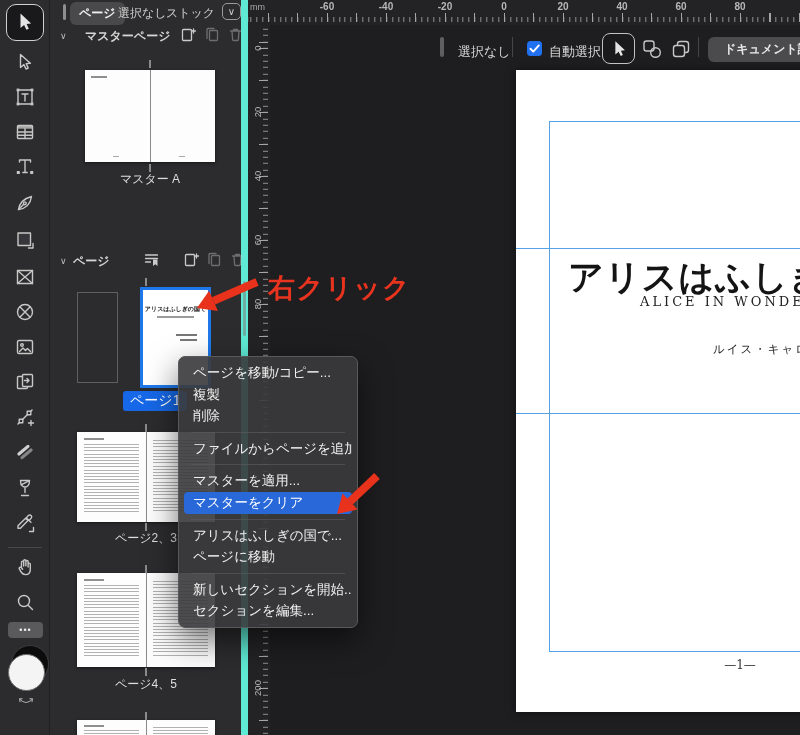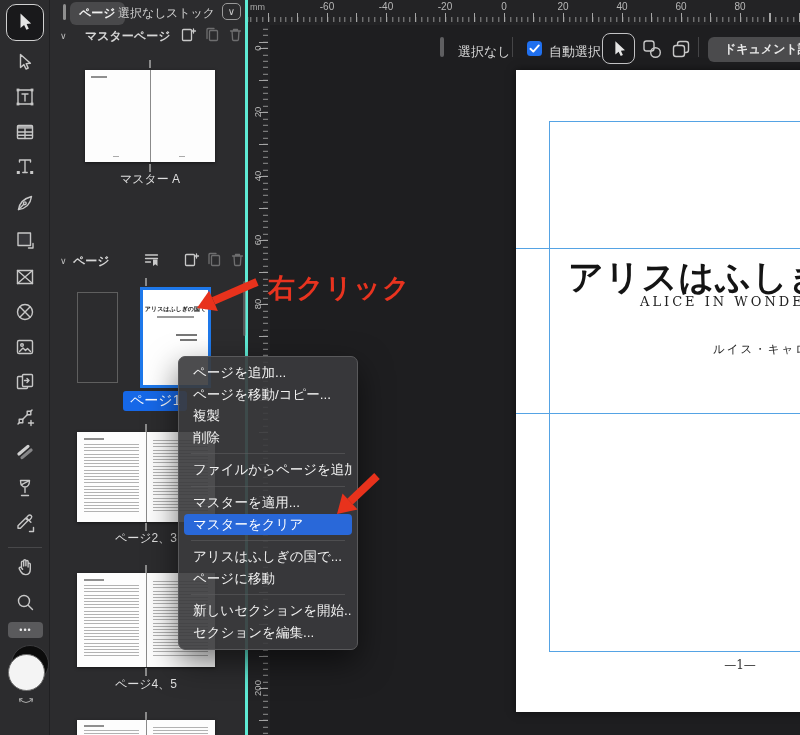--- a/index.html
+++ b/index.html
@@ -22,21 +22,21 @@
               font-family:"DejaVu Serif","Liberation Serif",serif;letter-spacing:2px;white-space:nowrap;}
   #doc-pagenum{position:absolute;left:199px;top:588px;width:50px;text-align:center;font-size:12px;color:#333;
                font-family:"DejaVu Serif","Liberation Serif",serif;}
 
   
   #hruler{position:absolute;left:248px;top:0;width:552px;height:25px;background:#232325;z-index:2;}
   #hruler .minor{position:absolute;left:0;right:0;bottom:3px;height:5px;
     background:repeating-linear-gradient(to right,#8f8f8f 0 1px,transparent 1px 5.9px);background-position-x:2.3px;}
   #hruler .major{position:absolute;left:0;right:0;bottom:3px;height:9px;
     background:repeating-linear-gradient(to right,#a5a5a5 0 1px,transparent 1px 29.5px);background-position-x:20px;}
-  #hruler .rlab{position:absolute;top:1px;transform:translateX(-50%);font-size:10px;color:#b8b8b8;}
+  #hruler .rlab{position:absolute;top:1px;transform:translateX(-50%);font-size:10px;color:#b8b8b8;font-weight:bold;}
   #vruler{position:absolute;left:248px;top:25px;width:22px;height:710px;background:#232325;z-index:2;}
   #vruler .minor{position:absolute;top:0;bottom:0;right:2px;width:5px;
     background:repeating-linear-gradient(to bottom,#8f8f8f 0 1px,transparent 1px 6.4px);background-position-y:3.8px;}
   #vruler .major{position:absolute;top:0;bottom:0;right:2px;width:9px;
     background:repeating-linear-gradient(to bottom,#a5a5a5 0 1px,transparent 1px 32px);background-position-y:23px;}
   #vruler .rlab{position:absolute;left:-3px;width:24px;text-align:center;font-size:9.5px;color:#b8b8b8;
     transform:translateY(-50%) rotate(-90deg);}
   #unit-label{position:absolute;left:250px;top:2px;font-size:9px;color:#a8a8a8;z-index:2;}
 
   
@@ -56,21 +56,21 @@
             stroke-linecap:round;stroke-linejoin:round;}
   #tool-sel-box{position:absolute;left:6px;top:4px;width:38px;height:37px;border:1.5px solid #d0d0d0;
                 border-radius:10px;background:#19191b;}
   .tb-div{position:absolute;left:8px;width:34px;height:1px;background:#48484a;}
   #more-btn{position:absolute;left:8px;top:622px;width:35px;height:16px;background:#5a5a5c;border-radius:4px;
             color:#ececec;font-size:9px;letter-spacing:1px;display:flex;align-items:center;justify-content:center;}
   .swatch{position:absolute;border-radius:50%;}
 
   
   #panel{position:absolute;left:50px;top:0;width:198px;height:735px;background:#2c2c2e;z-index:5;
-         border-right:3px solid #5eead4;}
+         border-right:7px solid #5eead4;}
   .tab{position:absolute;font-size:12px;color:#cfcfcf;white-space:nowrap;}
   #tab-pages{left:20px;top:2px;padding:3px 9px;background:#49494b;border-radius:6px;color:#f0f0f0;font-weight:bold;}
   #tab-chevron-btn{position:absolute;left:172px;top:3px;width:19px;height:17px;border:1.2px solid #9a9a9a;
                    border-radius:5px;color:#c9c9c9;font-size:10px;display:flex;align-items:center;justify-content:center;}
   .sec-chev{position:absolute;font-size:9px;color:#bdbdbd;}
   .sec-title{position:absolute;font-size:12px;font-weight:bold;color:#d6d6d6;}
   .picon{position:absolute;width:17px;height:17px;color:#c9c9c9;}
   .picon svg{display:block;width:17px;height:17px;stroke:currentColor;fill:none;stroke-width:1.3;
              stroke-linecap:round;stroke-linejoin:round;}
   .dim{opacity:.42;}
@@ -393,21 +393,20 @@
     <div class="ctick" style="left:95px;top:712px;"></div>
     <div class="spread" style="left:27px;top:720px;width:138px;height:60px;">
       <div class="midline"></div>
       <div class="th-head" style="left:7px;top:5px;width:20px;"></div>
       <div class="mini-text" style="left:7px;top:10px;width:55px;height:45px;"></div>
       <div class="mini-text" style="left:76px;top:7px;width:55px;height:48px;"></div>
     </div>
   </div>
 
   <div id="menu">
-    <div class="mi">ページを追加...</div>
     <div class="mi">ページを移動/コピー...</div>
     <div class="mi">複製</div>
     <div class="mi">削除</div>
     <div class="msep"></div>
     <div class="mi">ファイルからページを追加...</div>
     <div class="msep"></div>
     <div class="mi">マスターを適用...</div>
     <div class="mi hl">マスターをクリア</div>
     <div class="msep"></div>
     <div class="mi">アリスはふしぎの国で...</div>

